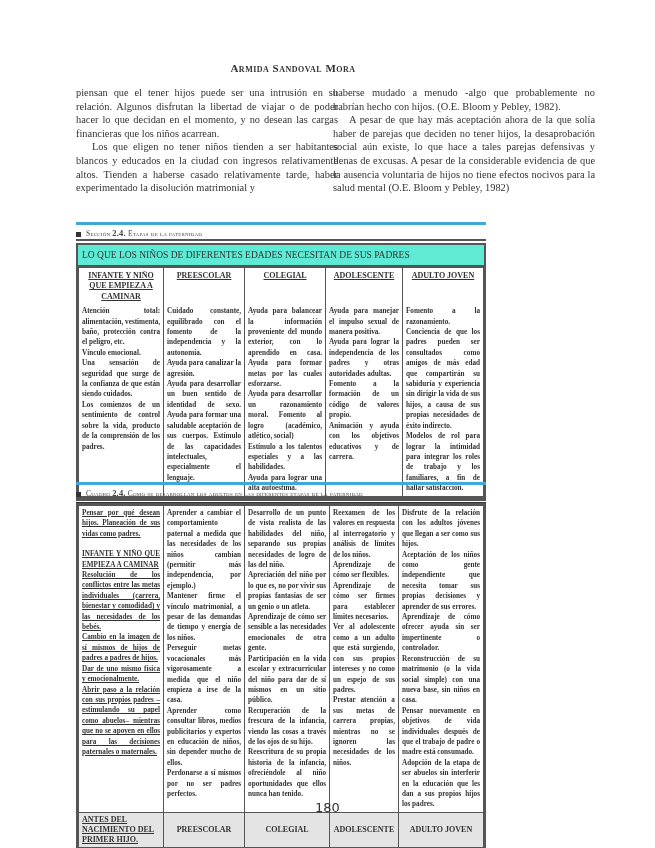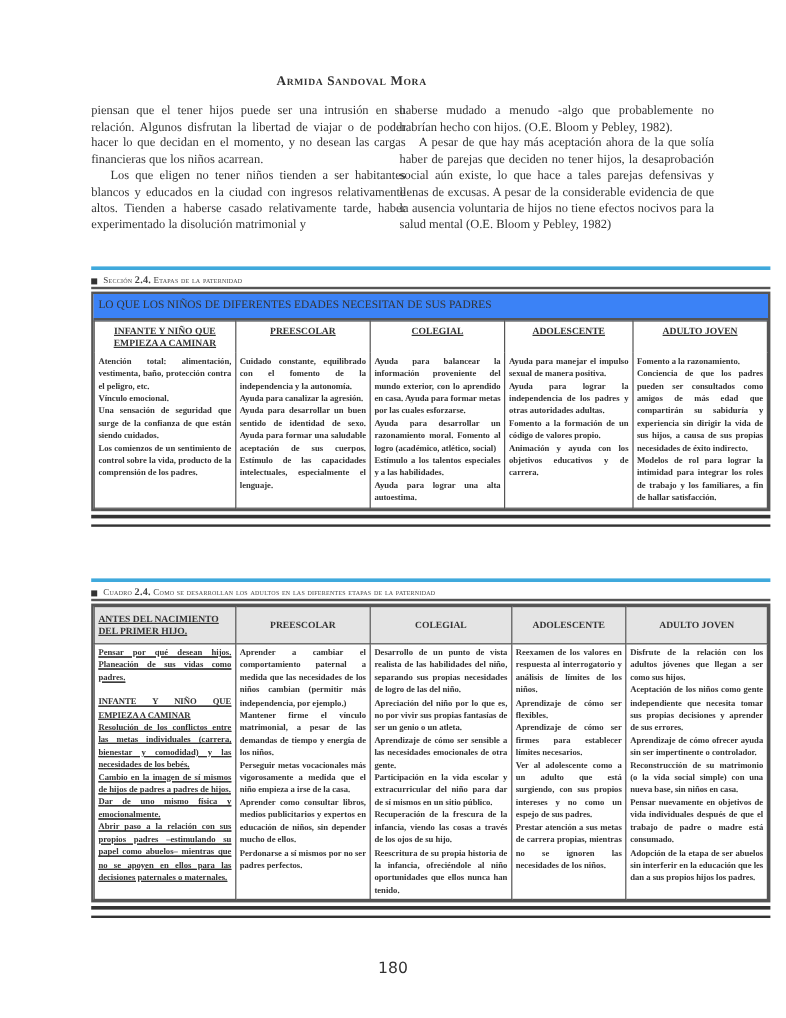--- a/index.html
+++ b/index.html
@@ -6,28 +6,28 @@
   body { width:655px; height:848px; background:#ffffff; position:relative; overflow:hidden;
          font-family:"Liberation Serif", "DejaVu Serif", serif; color:#2a2a2a; }
   .running-head { position:absolute; top:62px; left:0; width:586px; text-align:center;
          font-size:11px; font-weight:bold; letter-spacing:0.5px; font-variant:small-caps; color:#333; }
   .body-col { position:absolute; top:86px; width:262px; font-size:10.4px; line-height:13.6px; text-align:justify; color:#333; }
   .body-col p { margin:0; }
   .body-col p.indent { text-indent:16px; }
   .col-left { left:76px; }
   .col-right { left:333px; }
 
-  .section { position:absolute; left:76px; width:566px;border-radius:17px; }
+  .section { position:absolute; left:76px; width:410px;border-radius:17px; }
   .section .topbar { height:3px; background:#3fa9dc; margin-bottom:3px; }
   .section .caption { font-size:7.5px; font-variant:small-caps; color:#444; height:11px; line-height:11px; letter-spacing:0.2px; }
   .section .caption .sq { display:inline-block; width:5px; height:5px; background:#333; margin-right:3px; vertical-align:middle; }
   .section .caption b { font-size:8.5px; }
   .frame { border-top:2px solid #555; }
   .box { border:2px solid #555; margin-top:2px; background:#fff; }
-  .box .title { background:#3b82f6; font-size:9.5px; padding:5px 4px; border-bottom:2px solid #555; color:#333; }
+  .box .title { background:#5eead4; font-size:9.5px; padding:5px 4px; border-bottom:2px solid #555; color:#333; }
   table { border-collapse:collapse; width:100%; table-layout:fixed; }
   td, th { border:1px solid #555; vertical-align:top; padding:2px 3px; font-size:7.2px; line-height:10.4px; color:#333; text-align:justify; font-weight:bold; }
   .t1 th { text-align:center; font-size:8px; text-decoration:underline; border-bottom:none; padding-top:3px; }
   .t1 td { border-top:none; }
   .thick { height:5px; border-top:3px solid #333; border-bottom:2px solid #333; margin-top:3px; }
   .t2 th { background:#e4e4e4; text-align:center; font-size:8px; height:26px; vertical-align:middle; border:1.5px solid #555; }
   .t2 th.ul { text-decoration:underline; text-align:left; line-height:10px; }
   .t2 td.ul span { text-decoration:underline; }
   .line { display:block; }
   .gap { display:block; height:10px; }
@@ -124,27 +124,20 @@
       <table class="t2">
         <colgroup>
             <col style="width:21%">
             <col style="width:20%">
             <col style="width:21%">
             <col style="width:17%">
             <col style="width:21%">
           </colgroup>
         <tbody>
             <tr>
-          <th class="ul">ANTES DEL NACIMIENTO DEL PRIMER HIJO.</th>
-          <th>PREESCOLAR</th>
-          <th>COLEGIAL</th>
-          <th>ADOLESCENTE</th>
-          <th>ADULTO JOVEN</th>
-        </tr>
-        <tr>
           <td class="ul">
             <span class="line"><span>Pensar por qué desean hijos. Planeación de sus vidas como padres.</span></span>
             <span class="gap"></span>
             <span class="line"><span>INFANTE Y NIÑO QUE EMPIEZA A CAMINAR</span></span>
             <span class="line"><span>Resolución de los conflictos entre las metas individuales (carrera, bienestar y comodidad) y las necesidades de los bebés.</span></span>
             <span class="line"><span>Cambio en la imagen de sí mismos de hijos de padres a padres de hijos.</span></span>
             <span class="line"><span>Dar de uno mismo física y emocionalmente.</span></span>
             <span class="line"><span>Abrir paso a la relación con sus propios padres –estimulando su papel como abuelos– mientras que no se apoyen en ellos para las decisiones paternales o maternales.</span></span>
           </td>
           <td>
@@ -171,20 +164,27 @@
           </td>
           <td>
             <span class="line">Disfrute de la relación con los adultos jóvenes que llegan a ser como sus hijos.</span>
             <span class="line">Aceptación de los niños como gente independiente que necesita tomar sus propias decisiones y aprender de sus errores.</span>
             <span class="line">Aprendizaje de cómo ofrecer ayuda sin ser impertinente o controlador.</span>
             <span class="line">Reconstrucción de su matrimonio (o la vida social simple) con una nueva base, sin niños en casa.</span>
             <span class="line">Pensar nuevamente en objetivos de vida individuales después de que el trabajo de padre o madre está consumado.</span>
             <span class="line">Adopción de la etapa de ser abuelos sin interferir en la educación que les dan a sus propios hijos los padres.</span>
           </td>
         </tr>
+        <tr>
+          <th class="ul">ANTES DEL NACIMIENTO DEL PRIMER HIJO.</th>
+          <th>PREESCOLAR</th>
+          <th>COLEGIAL</th>
+          <th>ADOLESCENTE</th>
+          <th>ADULTO JOVEN</th>
+        </tr>
       </tbody>
         </table>
     </div>
   </div>
   <div class="thick"></div>
 </div>
 
 <div class="page-number">180</div>
 
 </body></html>

